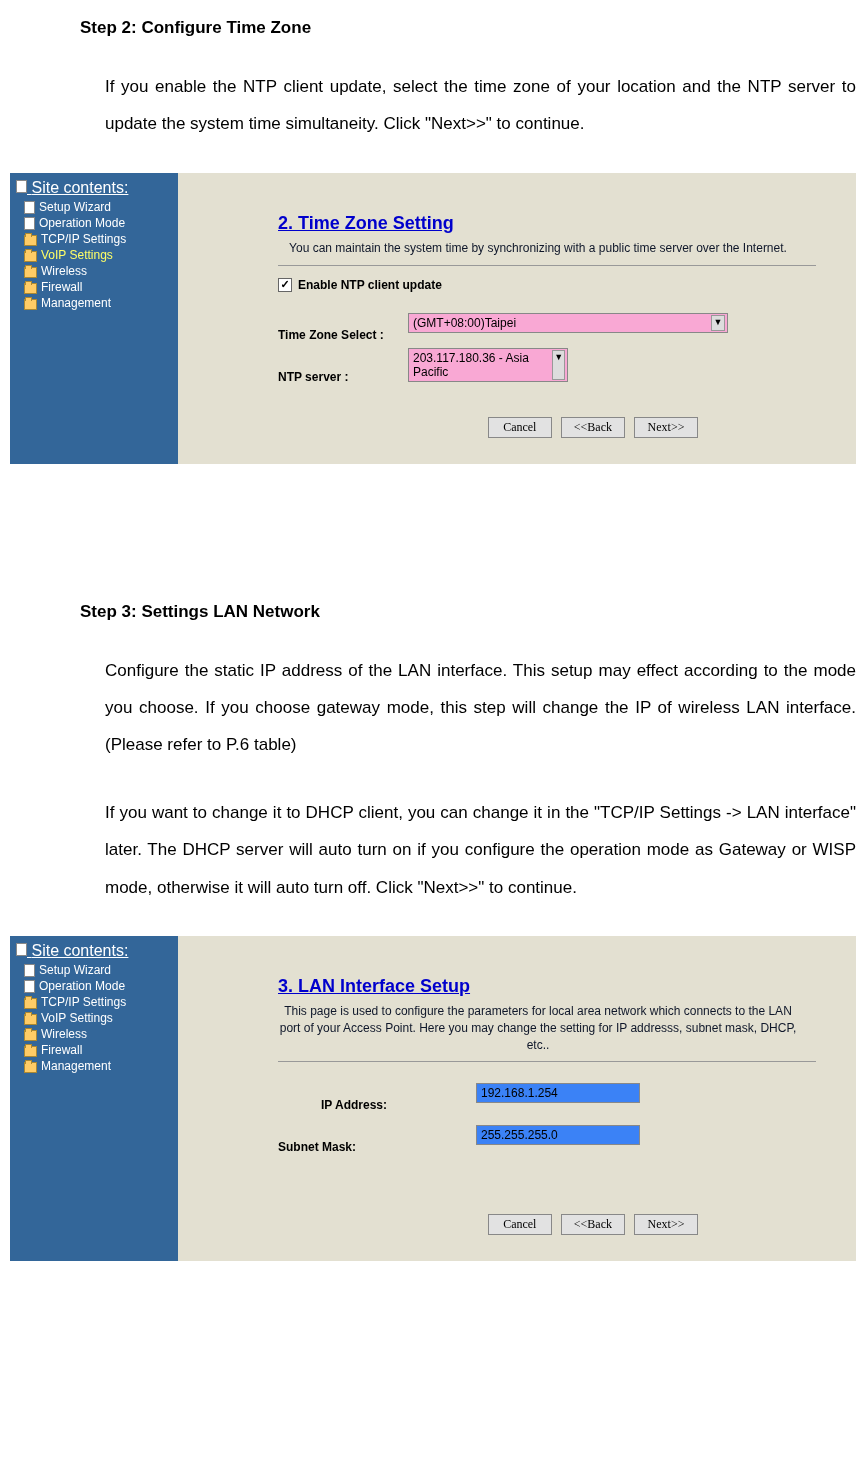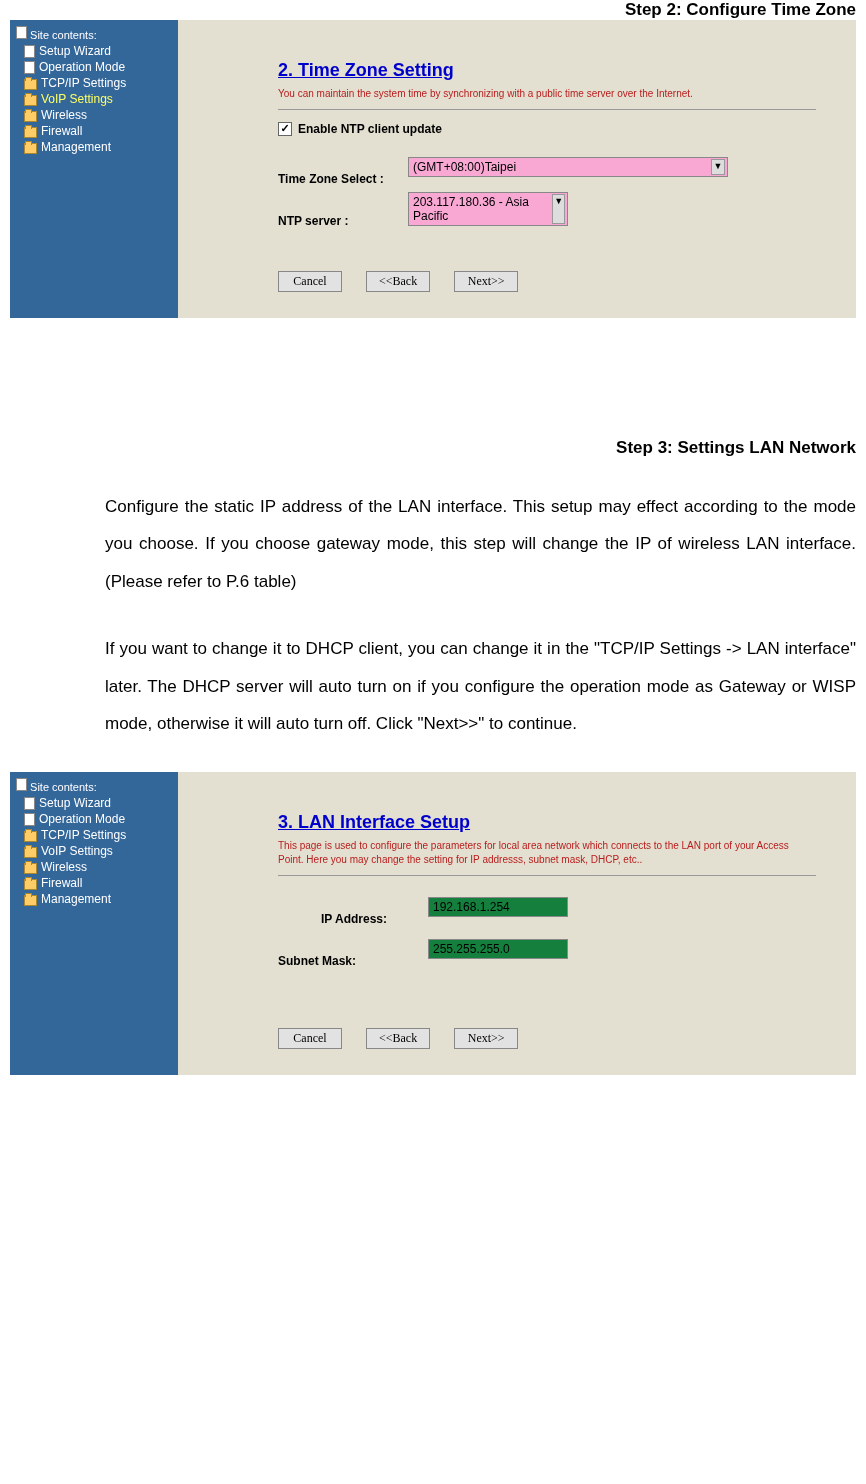--- a/index.html
+++ b/index.html
@@ -1,50 +1,51 @@
 <!DOCTYPE html>
 <html><head>
   <meta charset="utf-8">
   <style>
     * { box-sizing: border-box; margin: 0; padding: 0; }
     body { font-family: Arial, sans-serif; font-size: 14px; color: #000; width: 866px; }
     .page { padding: 0 10px; }
-    .step-title { font-weight: bold; font-size: 17px; margin: 0 0 0 70px; text-align: right; }
+    .step-title { font-weight: bold; font-size: 17px; margin: 18px 0 0 70px; }
     .step-body { margin: 30px 0 30px 95px; font-size: 17px; line-height: 2.2; text-align: justify; }
     .screenshot { display: flex; background: #e3e0d1; border: 0; margin-bottom: 40px; }
     .sidebar { width: 168px; background: #336699; color: #fff; padding: 6px 4px 40px 4px; font-size: 12px; font-family: Tahoma, Arial, sans-serif; }
-    .sidebar-title { font-size: 11px; margin-bottom: 2px; padding-left: 2px; }
+    .sidebar-title { font-size: 16px; margin-bottom: 2px; padding-left: 2px; text-decoration: underline; }
     .tree-item { display: flex; align-items: flex-end; gap: 4px; padding: 1px 0 1px 10px; cursor: pointer; }
     .tree-item.highlight { color: #ffff66; }
     .folder-icon { width: 13px; height: 11px; display: inline-block; background: #ffcc66; border: 1px solid #aa8833; position: relative; }
     .folder-icon::before { content: ''; position: absolute; top: -3px; left: 0; width: 5px; height: 3px; background: #ffcc66; border: 1px solid #aa8833; border-bottom: 0; }
     .doc-icon { width: 11px; height: 13px; display: inline-block; background: #fff; border: 1px solid #888; position: relative; }
     .content-panel { flex: 1; padding: 40px 40px 20px 100px; background: #e3e0d1; font-family: Tahoma, Arial, sans-serif; border-radius: 15px; }
     .panel-title { color: #0000cc; font-weight: bold; font-size: 18px; text-decoration: underline; margin-bottom: 6px; }
-    .panel-desc { font-size: 10px; color: #b91c1c; line-height: 1.4; max-width: 520px; }
+    .panel-desc { font-size: 12px; color: #0f172a; line-height: 1.4; max-width: 520px; text-align: center; }
     hr.sep { margin: 8px 0 12px 0; border: 0; border-top: 1px solid #999; max-width: 540px; }
     .form-row { display: flex; align-items: center; margin: 4px 0; font-size: 12px; }
     .form-row .lbl { font-weight: bold; width: 130px; margin-top: 24px; }
     .checkbox-row { display: flex; align-items: center; gap: 6px; font-size: 12px; font-weight: bold; margin-bottom: 12px; }
     .checkbox { width: 14px; height: 14px; background: #fff; border: 1px solid #666; color: #000; font-size: 11px; line-height: 11px; text-align: center; }
     .select-field { background: #f9a8d4; border: 1px solid #888; padding: 2px 4px; font-size: 12px; }
     .select-tz { width: 320px; display: flex; justify-content: space-between; }
     .select-ntp { width: 160px; display: flex; justify-content: center; }
     .dd-btn { width: 14px; background: #ddd; border: 1px solid #999; text-align: center; font-size: 9px; line-height: 12px; margin: -1px -2px -1px 4px; }
-    .input-field { background: #15803d; border: 1px solid #888; padding: 2px 4px; font-size: 12px; width: 140px; }
-    .btn-row { display: flex; gap: 24px; max-width: 420px; margin: 43px 0 6px 0; }
+    .input-field { background: #3b82f6; border: 1px solid #888; padding: 2px 4px; font-size: 12px; width: 164px; margin-left: 48px; }
+    .btn-row { display: flex; gap: 9px; justify-content: flex-end; max-width: 420px; margin: 33px 0 6px 0; }
     .win-btn { background: #e2e2e2; border: 1px solid #888; padding: 2px 12px; font-size: 12px; font-family: 'Times New Roman', serif; cursor: pointer; min-width: 64px; text-align: center; }
     .spacer { height: 80px; }
     .pagenum { text-align: center; font-size: 16px; margin-top: 100px; padding-bottom: 20px; }
   </style>
 </head>
 <body>
 
 <div class="page">
   <div class="step-title">Step 2: Configure Time Zone</div>
+  <div class="step-body">If you enable the NTP client update, select the time zone of your location and the NTP server to update the system time simultaneity. Click "Next&gt;&gt;" to continue.</div>
 
   <div class="screenshot">
     <div class="sidebar">
       <div class="sidebar-title">
         <span class="doc-icon"></span>
         <span>Site contents:</span>
       </div>
       <div class="tree-item">
           <span class="doc-icon"></span>
           <span>Setup Wizard</span>

